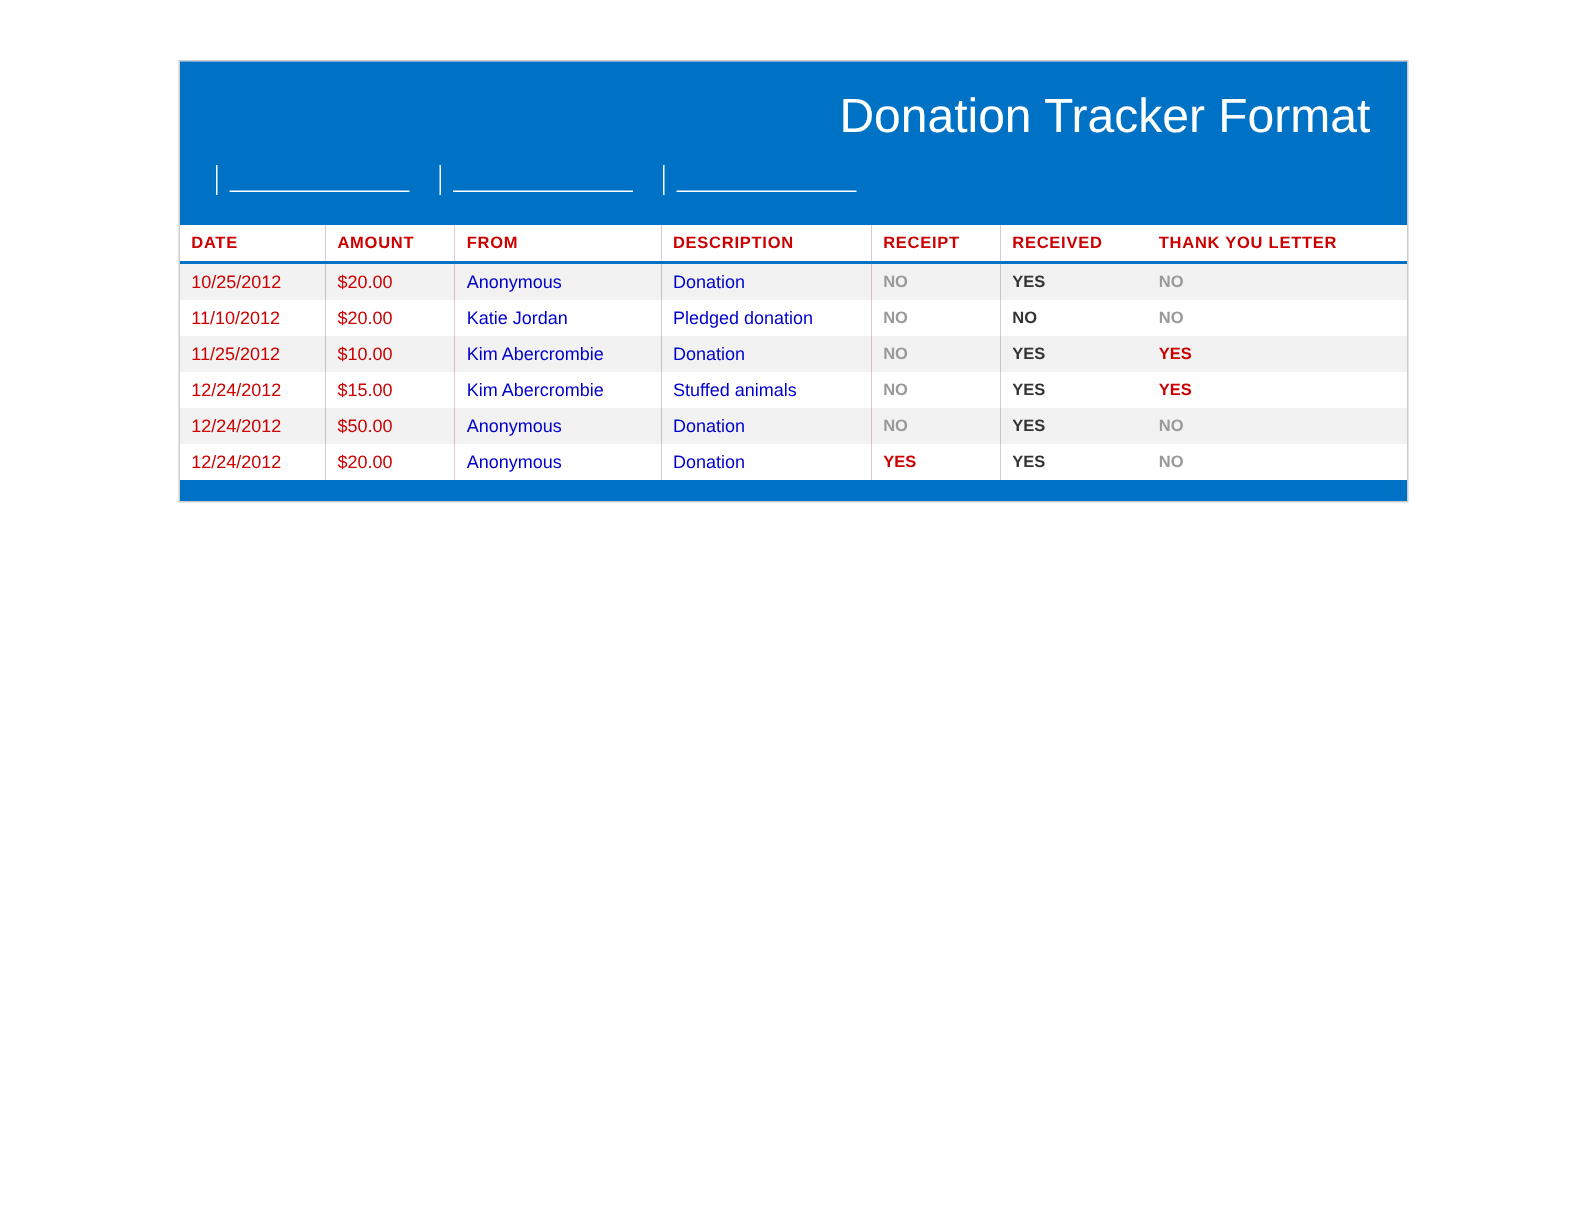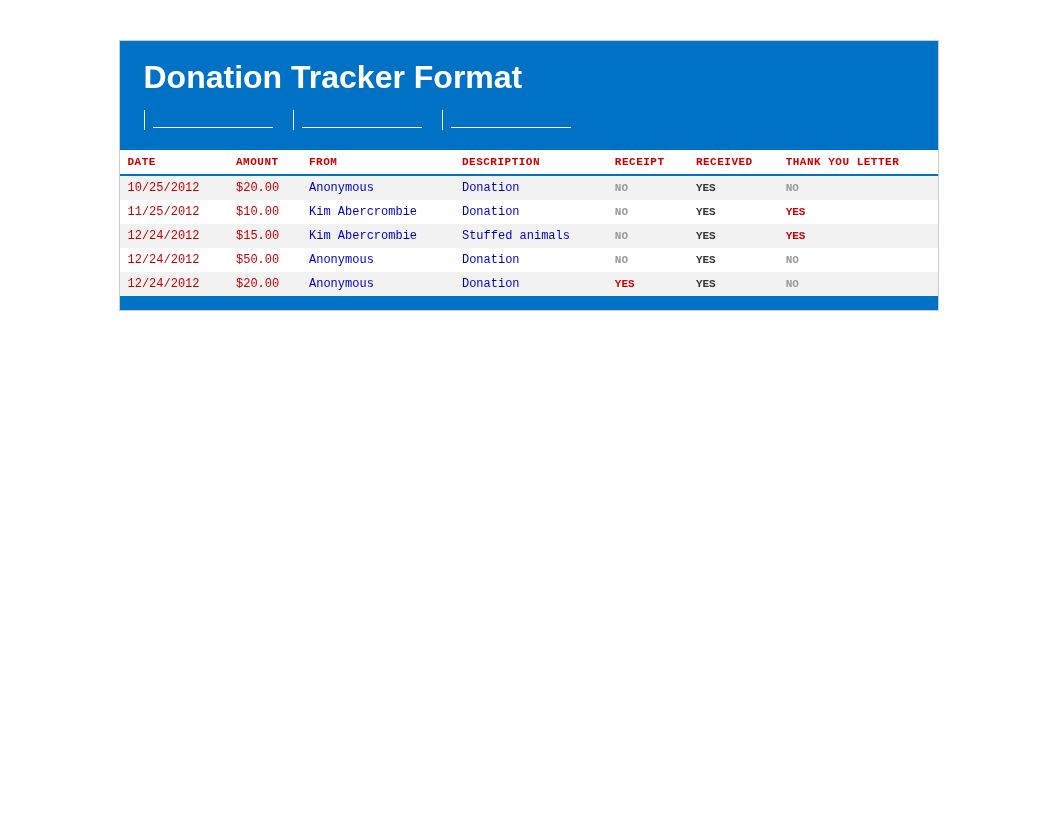--- a/index.html
+++ b/index.html
@@ -18,22 +18,23 @@
       width: 820px;
       border: 1px solid #ccc;
     }
     .header-blue {
       background-color: #0072C6;
       padding: 18px 24px 10px 24px;
     }
     .header-title {
       color: #fff;
       font-size: 32px;
-      font-weight: bold;
+      font-weight: normal;
       margin-bottom: 14px;
+      text-align: right;
     }
     .header-inputs-row {
       display: flex;
       align-items: center;
       gap: 0;
       padding-bottom: 10px;
     }
     .header-input-group {
       display: flex;
       align-items: center;
@@ -54,21 +55,20 @@
       color: #fff;
       font-size: 13px;
       outline: none;
       width: 120px;
     }
     .header-input-group input::placeholder {
       color: rgba(255,255,255,0.7);
     }
     .table-wrapper {
       background: #701a75;
-      font-family: Liberation Mono, monospace;
     }
     table {
       width: 100%;
       border-collapse: collapse;
     }
     thead tr {
       background: #fff;
       border-bottom: 2px solid #0072C6;
     }
     thead th {
@@ -147,20 +147,29 @@
         <tr>
       <td class="td-date">10/25/2012</td>
       <td class="td-amount">$20.00</td>
       <td class="td-from">Anonymous</td>
       <td class="td-description">Donation</td>
       <td class="td-receipt-no">NO</td>
       <td class="td-received-yes">YES</td>
       <td class="td-thankyou-no">NO</td>
     </tr>
             <tr>
+      <td class="td-date">11/10/2012</td>
+      <td class="td-amount">$20.00</td>
+      <td class="td-from">Katie Jordan</td>
+      <td class="td-description">Pledged donation</td>
+      <td class="td-receipt-no">NO</td>
+      <td class="td-received-no">NO</td>
+      <td class="td-thankyou-no">NO</td>
+    </tr>
+            <tr>
       <td class="td-date">11/25/2012</td>
       <td class="td-amount">$10.00</td>
       <td class="td-from">Kim Abercrombie</td>
       <td class="td-description">Donation</td>
       <td class="td-receipt-no">NO</td>
       <td class="td-received-yes">YES</td>
       <td class="td-thankyou-yes">YES</td>
     </tr>
             <tr>
       <td class="td-date">12/24/2012</td>

